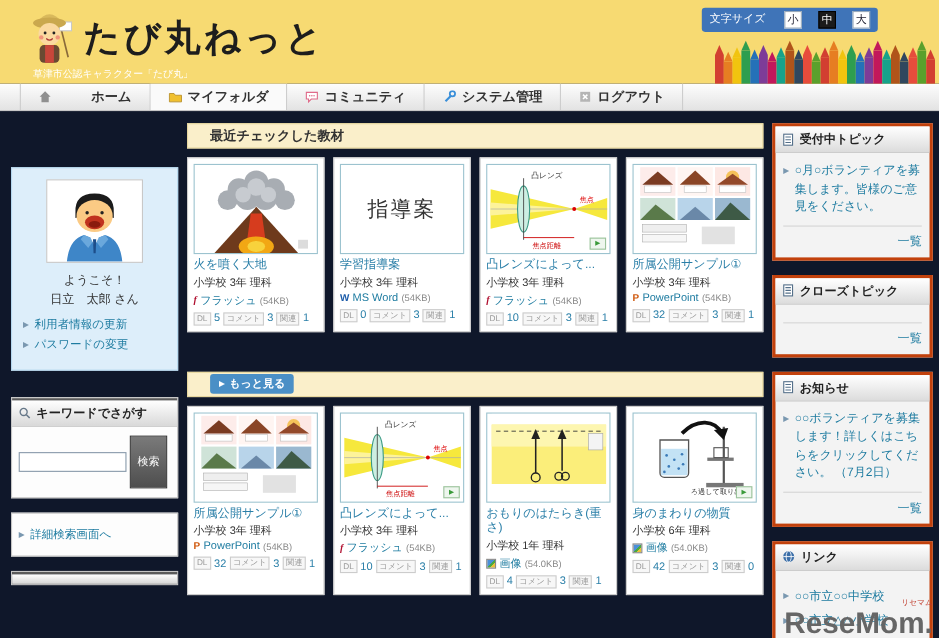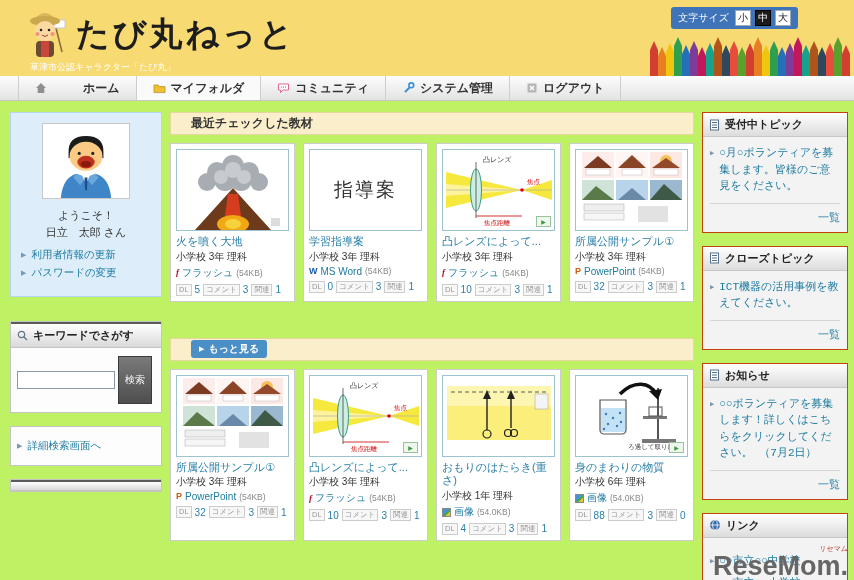--- a/index.html
+++ b/index.html
@@ -1,26 +1,26 @@
 <!DOCTYPE html>
 <html><head>
 <meta charset="utf-8">
 <style>
   html,body{margin:0;padding:0;background:#fff;}
   *{box-sizing:border-box;}
-  .page{width:854px;height:580px;position:relative;overflow:hidden;background:#bef264;
+  .page{width:854px;height:580px;position:relative;overflow:hidden;background:#0f172a;
         font-family:"Liberation Sans","DejaVu Sans",sans-serif;color:#333;}
 
   
   .header{height:76px;background:#f7da72;position:relative;}
   .mascot{position:absolute;left:22px;top:8px;}
   .site-title{position:absolute;left:76px;top:12px;font-size:33px;font-weight:bold;color:#1d1d1d;letter-spacing:3px;}
   .site-subtitle{position:absolute;left:30px;bottom:2px;font-size:9px;color:#fff;}
   .fontsize-widget{position:absolute;top:7px;right:56px;background:#3f74b8;border-radius:3px;
-        padding:3px 7px;display:flex;align-items:center;gap:4px;}
+        padding:3px 7px;display:flex;gap:15px;}
   .fontsize-label{color:#fff;font-size:10px;margin-right:2px;}
   .size-btn{width:16px;height:16px;background:#fff;border:1px solid #9ab;color:#223;font-size:10px;
         display:flex;align-items:center;justify-content:center;cursor:pointer;}
   .size-btn.selected{background:#1b1b1b;color:#fff;border-color:#000;}
   .pencils{position:absolute;right:4px;bottom:0;height:42px;display:flex;align-items:flex-end;}
   .pencil{width:8px;display:flex;flex-direction:column;align-items:center;}
   .pencil-tip{width:0;height:0;border-left:4px solid transparent;border-right:4px solid transparent;border-bottom:9px solid #000;}
   .pencil-body{width:8px;}
 
   
@@ -30,21 +30,21 @@
         font-weight:bold;color:#333;border-right:1px solid #cdcdcd;cursor:pointer;}
   .nav-item:first-child{border-left:1px solid #cdcdcd;gap:36px;}
 
   
   .content{display:flex;padding:11px 6px 0 10px;gap:8px;}
   .col-left{width:152px;flex:none;}
   .col-main{width:524px;flex:none;}
   .col-right{width:146px;flex:none;}
 
   
-  .welcome{background:#ddeefa;border:1px solid #b5d7ee;padding:10px 8px 12px;text-align:center;margin-bottom:24px;}
+  .welcome{background:#ddeefa;border:1px solid #b5d7ee;padding:10px 8px 12px;text-align:center;margin-bottom:24px;margin-top:40px;}
   .avatar-frame{width:88px;height:76px;background:#fff;border:1px solid #c8c8c8;margin:0 auto 8px;
         display:flex;align-items:flex-end;justify-content:center;overflow:hidden;}
   .greeting,.username{font-size:11px;color:#333;line-height:1.5;}
   .welcome-links{margin-top:8px;text-align:left;padding-left:2px;}
   .slink{font-size:10.5px;color:#1d7ba0;display:block;margin:4px 0;cursor:pointer;text-decoration:none;}
   .bullet::before{content:"▶";color:#7a98b0;font-size:7px;margin-right:5px;vertical-align:1px;}
 
   .sbox{margin-bottom:13px;border:1px solid #c4c4c4;background:#fdfdfd;}
   .sbox-header{background:linear-gradient(#ffffff,#d9d9d9);border-top:2px solid #5a5a5a;border-bottom:1px solid #c4c4c4;
         padding:4px 6px;font-size:11px;font-weight:bold;color:#222;display:flex;align-items:center;gap:5px;}
@@ -75,21 +75,21 @@
   .ficon.flash{color:#b01030;font-style:italic;font-family:"Liberation Serif",serif;}
   .ficon.word{color:#1a5aa8;}
   .ficon.ppt{color:#d05a10;}
   .img-icon{width:9px;height:9px;border:1px solid #888;
         background:linear-gradient(135deg,#4a90d9 45%,#49a942 45%,#49a942 70%,#e8c23a 70%);display:inline-block;}
   .card-stats{display:flex;align-items:center;gap:3px;margin-top:4px;font-size:10px;color:#2a7fa8;}
   .stat-label{font-size:7.5px;color:#999;border:1px solid #ccc;background:#f7f7f7;padding:0 2px;line-height:1.3;}
   .stat-num{font-size:10px;color:#2a7fa8;}
 
   
-  .rbox{border:1px solid #c2410c;background:#f3f3f3;margin-bottom:13px;font-family:Liberation Mono, monospace;}
+  .rbox{border:3px solid #c2410c;background:#f3f3f3;margin-bottom:13px;}
   .rbox-header{background:linear-gradient(#ffffff,#dcdcdc);border-bottom:1px solid #c8c8c8;padding:4px 6px;
         font-size:11px;font-weight:bold;color:#222;display:flex;align-items:center;gap:5px;}
   .rbox-body{padding:8px 7px 6px;}
   .rtext{font-size:11px;color:#1d7ba0;line-height:1.5;cursor:pointer;display:flex;gap:2px;}
   .rtext .bullet::before{margin-right:3px;}
   .rbox-footer{border-top:1px solid #d5d5d5;margin-top:8px;padding-top:4px;text-align:right;}
   .listall{font-size:11px;color:#1d7ba0;cursor:pointer;}
   .rlist .slink{font-size:11px;margin:7px 0;}
 
   
@@ -616,21 +616,21 @@
           </div>
           <div class="card-title">身のまわりの物質</div>
           <div class="card-grade">小学校 6年 理科</div>
           <div class="card-type">
             <span class="img-icon"></span>
             <span>画像</span>
             <span class="card-size">(54.0KB)</span>
           </div>
           <div class="card-stats">
             <span class="stat-label">DL</span>
-            <span class="stat-num">88</span>
+            <span class="stat-num">42</span>
             <span class="stat-label">コメント</span>
             <span class="stat-num">3</span>
             <span class="stat-label">関連</span>
             <span class="stat-num">0</span>
           </div>
         </div>
       </div>
     </div>
 
     <div class="col-right">
@@ -660,24 +660,20 @@
         <div class="rbox-header">
           <svg width="11" height="12" viewBox="0 0 11 12">
             <rect x="1.5" y="1" width="8" height="10" fill="#fff" stroke="#55708a"></rect>
             <line x1="3" y1="3.5" x2="8" y2="3.5" stroke="#55708a"></line>
               <line x1="3" y1="6" x2="8" y2="6" stroke="#55708a"></line>
               <line x1="3" y1="8.5" x2="8" y2="8.5" stroke="#55708a"></line>
           </svg>
           <span>クローズトピック</span>
         </div>
         <div class="rbox-body">
-          <a class="rtext">
-              <span class="bullet"></span>
-              <span>ICT機器の活用事例を教えてください。</span>
-            </a>
           <div class="rbox-footer">
             <a class="listall">一覧</a>
           </div>
         </div>
       </div>
 
       <div class="rbox">
         <div class="rbox-header">
           <svg width="11" height="12" viewBox="0 0 11 12">
             <rect x="1.5" y="1" width="8" height="10" fill="#fff" stroke="#55708a"></rect>

